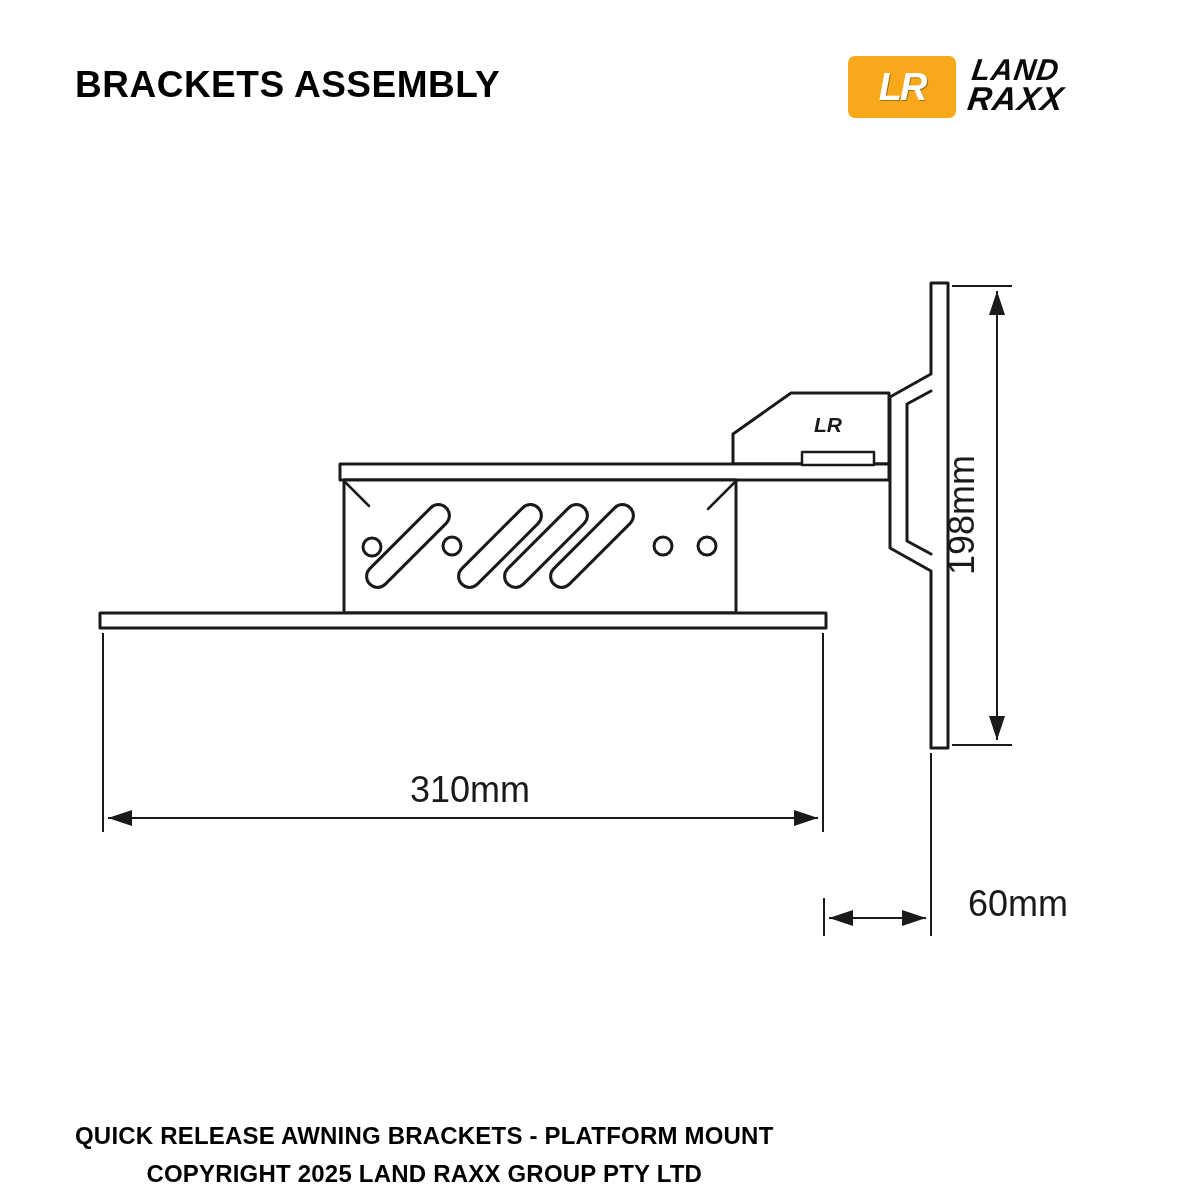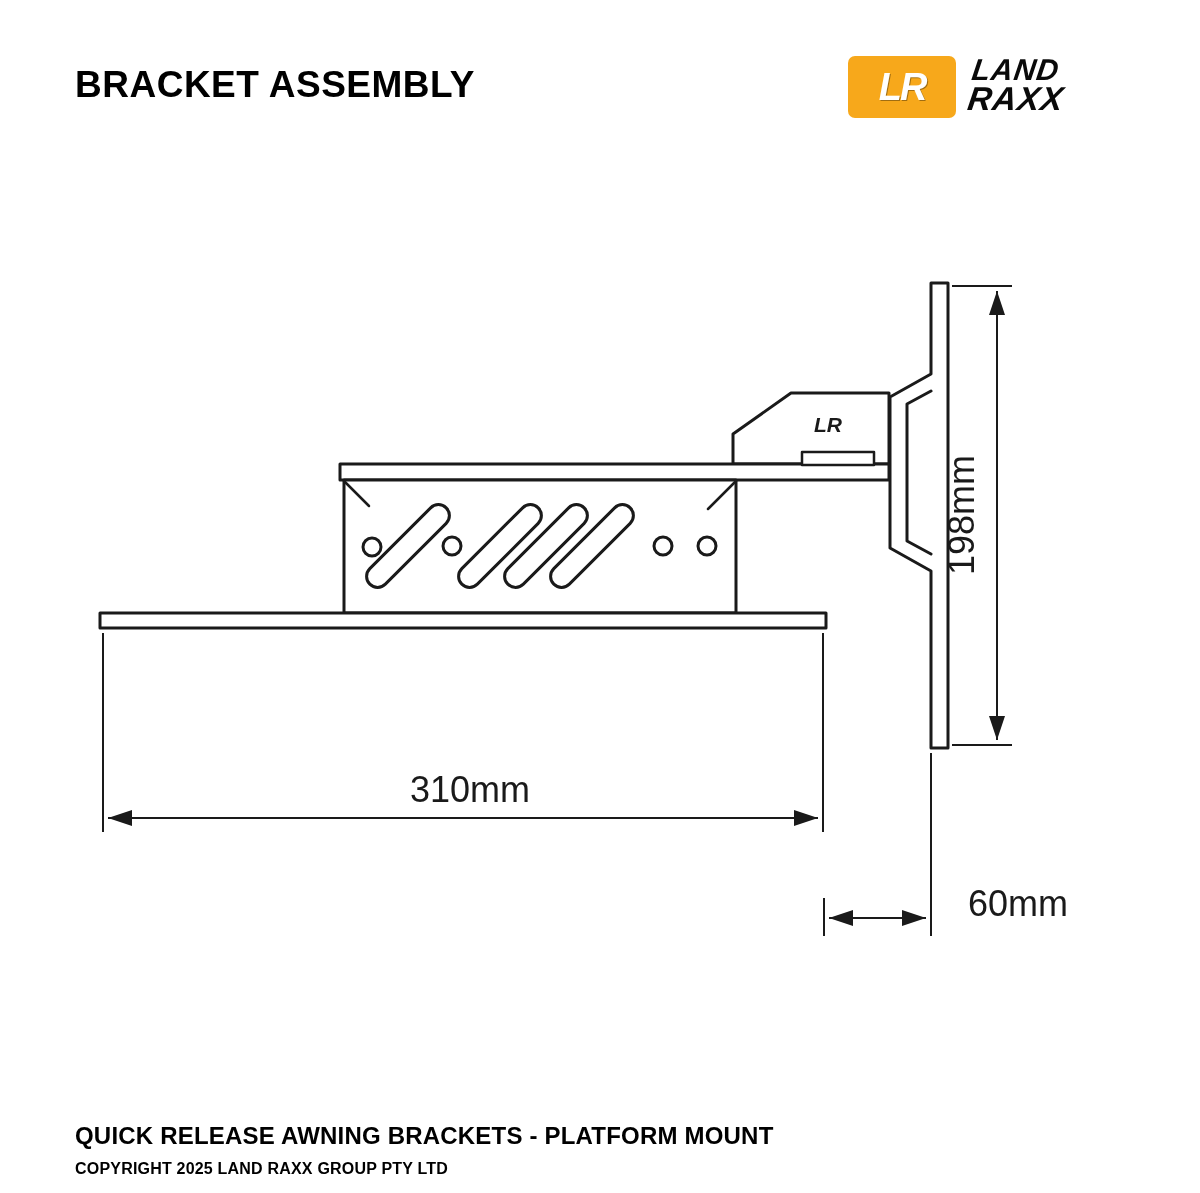--- a/index.html
+++ b/index.html
@@ -21,30 +21,30 @@
     letter-spacing:-2px; text-shadow:1px 1px 0 rgba(0,0,0,.35);
   }
   .logo-word {
     display:flex; flex-direction:column; line-height:.92; transform:skewX(-8deg);
     color:#0a0a0a; font-weight:900; font-style:italic; letter-spacing:1px;
   }
   .logo-word .l1 { font-size:30px; }
   .logo-word .l2 { font-size:33px; }
   .footer { position:absolute; left:75px; top:1122px; }
   .footer .f1 { font-size:24px; font-weight:800; letter-spacing:.2px; white-space:nowrap; }
-  .footer .f2 { font-size:16px; font-weight:700; margin-top:10px; letter-spacing:.2px; white-space:nowrap; }
+  .footer .f2 { font-size:24px; font-weight:700; margin-top:10px; letter-spacing:.2px; white-space:nowrap;text-align:center; }
   svg.diagram { position:absolute; left:0; top:0; }
   svg.diagram text { font-family:"Liberation Sans", sans-serif; fill:#1a1a1a; }
 </style>
 </head>
 <body>
 
 <div class="page">
 
-  <div class="title">BRACKET ASSEMBLY</div>
+  <div class="title">BRACKETS ASSEMBLY</div>
 
   <div class="logo">
     <div class="logo-box">
       <span class="logo-mono">LR</span>
     </div>
     <div class="logo-word">
       <span class="l1">LAND</span>
       <span class="l2">RAXX</span>
     </div>
   </div>

